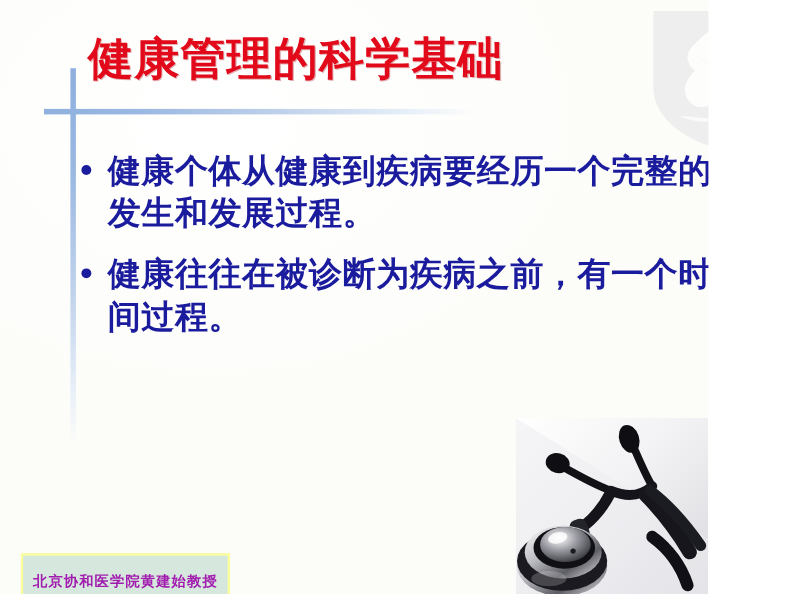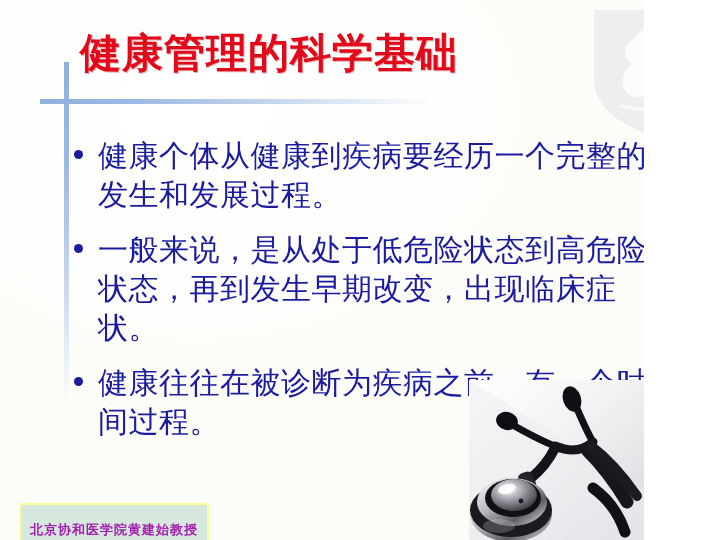--- a/index.html
+++ b/index.html
@@ -74,21 +74,21 @@
     margin: 0;
     padding: 0;
     list-style: none;
   }
   .bullet-item {
     position: relative;
     padding-left: 30px;
     margin-bottom: 16px;
     color: #1b1b9e;
     font-size: 30px;
-    font-weight: normal;
+    font-weight: bold;
     line-height: 1.30;
     letter-spacing: 0.5px;
   }
   .bullet-item:last-child { margin-bottom: 0; }
   .bullet-marker {
     position: absolute;
     left: 6px;
     top: 14px;
     width: 9px;
     height: 9px;
@@ -144,24 +144,20 @@
 
   <div id="crosshair-vertical"></div>
   <div id="crosshair-horizontal"></div>
 
   <div id="slide-title">健康管理的科学基础</div>
 
   <ul id="bullet-list">
     <li class="bullet-item">
       <span class="bullet-marker"></span>
       <span class="bullet-text">健康个体从健康到疾病要经历一个完整的发生和发展过程。</span>
-    </li>
-    <li class="bullet-item">
-      <span class="bullet-marker"></span>
-      <span class="bullet-text">一般来说，是从处于低危险状态到高危险状态，再到发生早期改变，出现临床症状。</span>
     </li>
     <li class="bullet-item">
       <span class="bullet-marker"></span>
       <span class="bullet-text">健康往往在被诊断为疾病之前，有一个时间过程。</span>
     </li>
   </ul>
 
   <div id="stethoscope-photo">
     <svg viewBox="0 0 175 160" width="175" height="160" aria-hidden="true">
       <defs>

